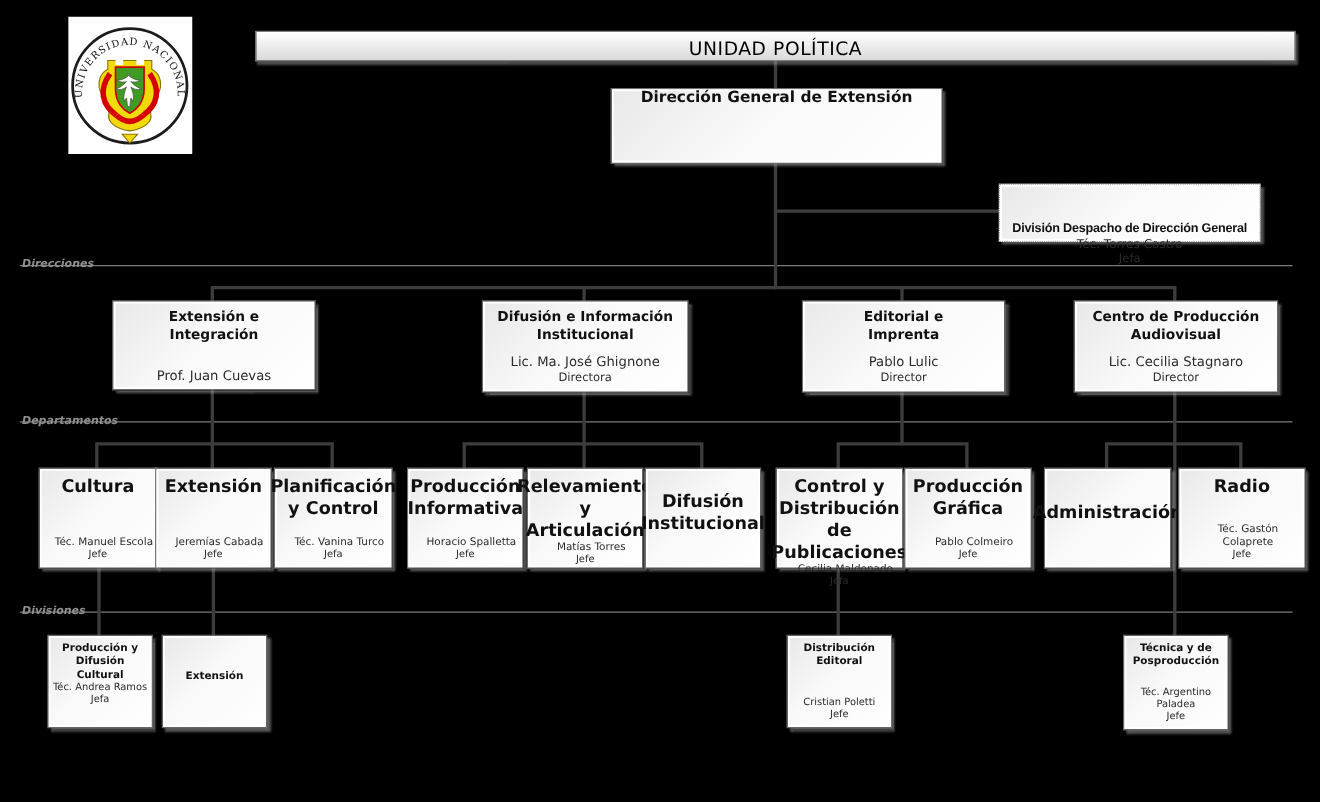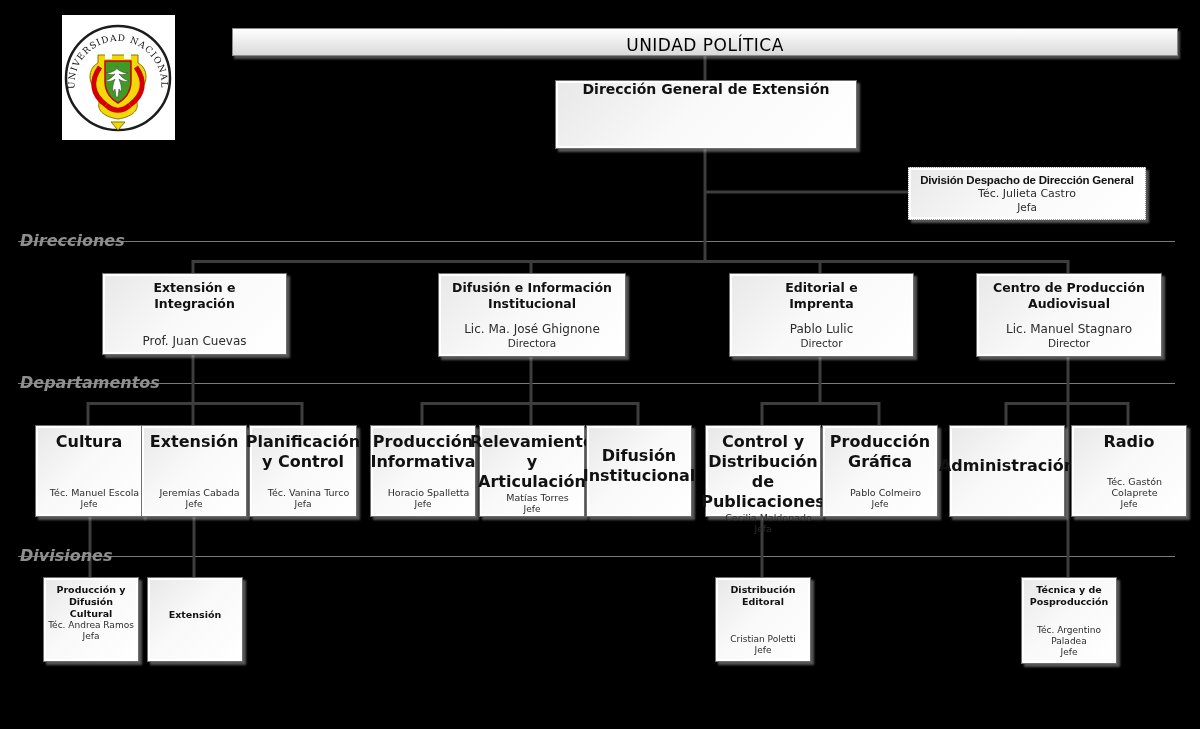--- a/index.html
+++ b/index.html
@@ -22,21 +22,21 @@
   .ntitle{font-weight:bold;line-height:1.25;padding:6px 3px 0;}
   .nspace{flex:1 1 auto;}
   .nperson{color:#2c2c2c;line-height:1.25;padding:0 2px;}
   .nrole{color:#2c2c2c;line-height:1.3;padding-bottom:5px;}
 
   .rootnode{justify-content:flex-start;}
   .rootnode .ntitle{font-size:14px;padding:0 4px 14px;}
 
   .despacho{border:1px dotted #9a9a9a;}
   .despacho .ntitle{font-family:"Liberation Sans",sans-serif;font-size:11.5px;
-                    letter-spacing:-.2px;white-space:nowrap;padding-top:5px;}
+                    letter-spacing:-.2px;white-space:nowrap;padding-top:5px;margin-top:28px;}
   .despacho .nperson{font-size:11px;}
   .despacho .nrole{font-size:10.5px;padding-bottom:3px;}
 
   .dir .ntitle{font-size:12.5px;}
   .dir .nperson{font-size:12px;}
   .dir .nrole{font-size:10.5px;}
   .dir.n1 .ntitle{max-width:130px;}
   .dir.n2 .ntitle{max-width:172px;}
   .dir.n3 .ntitle{max-width:100px;text-align:center;}
   .dir.n4 .ntitle{max-width:165px;}
@@ -45,21 +45,21 @@
   .dept .nperson{font-size:9.5px;margin-left:11px;}
   .dept .nrole{font-size:9px;}
 
   .divn .ntitle{font-size:9.5px;}
   .divn .nperson{font-size:9px;}
   .divn .nrole{font-size:9px;padding-bottom:4px;}
 
   .center{justify-content:center;}
   .center .ntitle{padding:0 3px 10px;}
 
-  .seclabel{position:absolute;left:20px;font-style:italic;font-weight:bold;font-size:16px;
+  .seclabel{position:absolute;left:20px;font-style:italic;font-weight:bold;font-size:10px;
             line-height:18px;color:#8f8f8f;}
 
   .logo{position:absolute;left:62px;top:15px;width:113px;height:125px;}
 </style>
 </head>
 <body>
 
 <div id="canvas">
 
   <svg id="wires" viewBox="0 0 1200 729">
@@ -106,21 +106,21 @@
   <div class="topbar">
     <span>UNIDAD POLÍTICA</span>
   </div>
 
   <div class="node rootnode" style="left:555px;top:80px;width:300px;height:67px">
     <div class="ntitle">Dirección General de Extensión</div>
   </div>
 
   <div class="node despacho" style="left:908px;top:167px;width:236px;height:51px">
     <div class="ntitle">División Despacho de Dirección General</div>
-    <div class="nperson">Téc. Julieta Castro</div>
+    <div class="nperson">Téc. Torres Castro</div>
     <div class="nrole">Jefa</div>
   </div>
 
   <div class="seclabel" style="top:232px">Direcciones</div>
   <div class="seclabel" style="top:374px">Departamentos</div>
   <div class="seclabel" style="top:547px">Divisiones</div>
 
   <div class="node dir n2" style="left:438px;top:273px;width:186px;height:82px">
     <div class="ntitle">Difusión e Información Institucional</div>
     <div class="nspace"></div>
@@ -135,21 +135,21 @@
   </div>
   <div class="node dir n3" style="left:729px;top:273px;width:183px;height:82px">
     <div class="ntitle">Editorial e Imprenta</div>
     <div class="nspace"></div>
     <div class="nperson">Pablo Lulic</div>
     <div class="nrole">Director</div>
   </div>
   <div class="node dir n4" style="left:976px;top:273px;width:184px;height:82px">
     <div class="ntitle">Centro de Producción Audiovisual</div>
     <div class="nspace"></div>
-    <div class="nperson">Lic. Manuel Stagnaro</div>
+    <div class="nperson">Lic. Cecilia Stagnaro</div>
     <div class="nrole">Director</div>
   </div>
 
   <div class="node dept" style="left:35px;top:425px;width:106px;height:90px">
     <div class="ntitle">Cultura</div>
     <div class="nspace"></div>
     <div class="nperson">Téc. Manuel Escola</div>
     <div class="nrole">Jefe</div>
   </div>
   <div class="node dept" style="left:141px;top:425px;width:104px;height:90px">

